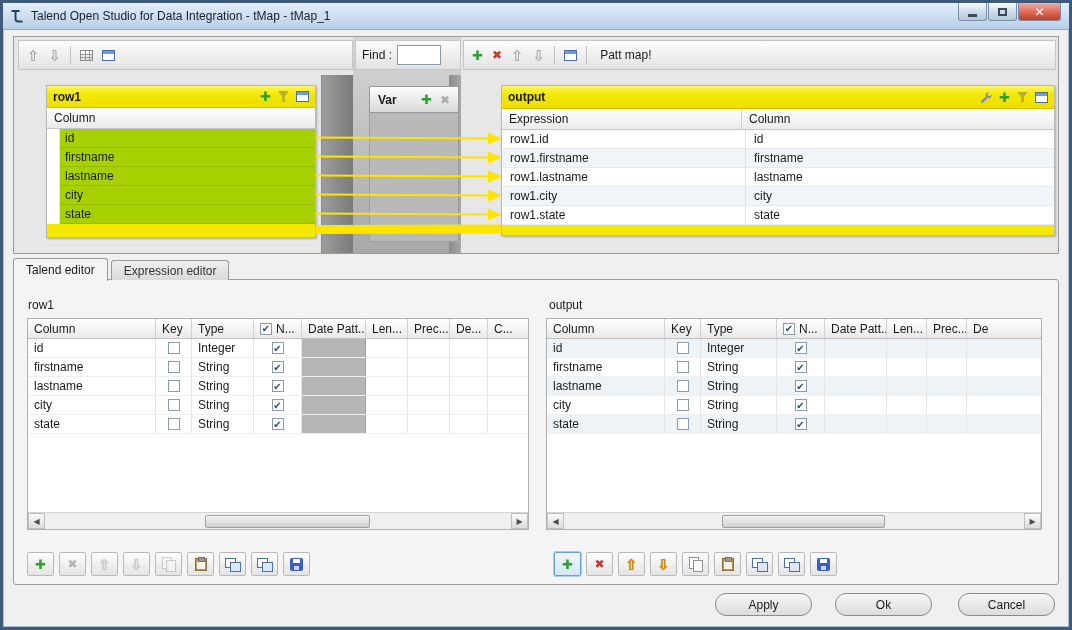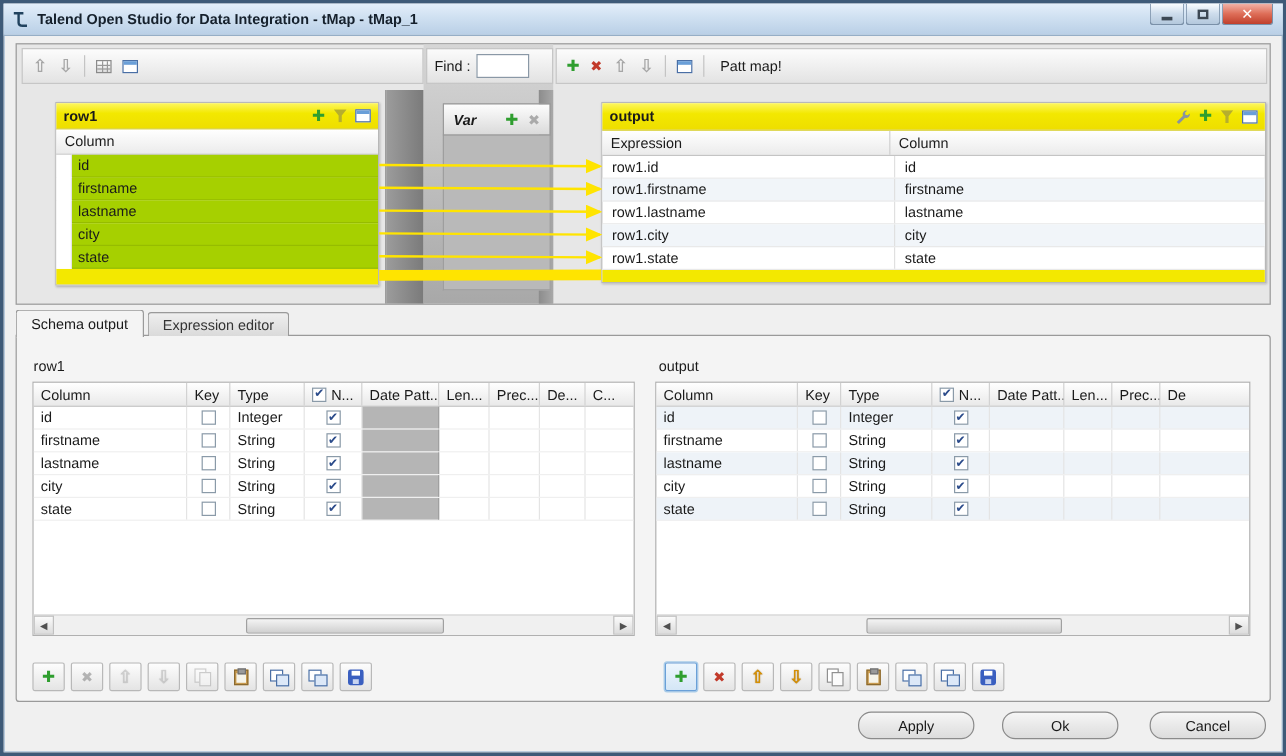--- a/index.html
+++ b/index.html
@@ -13,21 +13,21 @@
     border: 3px solid #3e5a78; background: #f0f0f0;
     box-shadow: inset 0 0 0 1px #a8c0d8;
   }
   
   .titlebar {
     position: absolute; left: 0; top: 0; right: 0; height: 27px;
     background: linear-gradient(180deg,#e3eefa 0%,#cfe0f1 45%,#b9cfe6 100%);
     border-bottom: 1px solid #96aec6; display: flex; align-items: center;
   }
   .app-icon { margin: 0 6px 0 6px; width: 16px; height: 16px; }
-  .title-text { font-weight: bold; color: #15202c; }
+  .title-text { font-weight: normal; color: #15202c; }
   .win-btns { position: absolute; top: 0; right: 8px; display: flex; gap: 1px; }
   .wbtn {
     width: 29px; height: 18px; display: flex; align-items: center; justify-content: center;
     background: linear-gradient(#fafdff,#cddcec 50%,#b4c8dc);
     border: 1px solid #7a90a8; border-top: none; border-radius: 0 0 3px 3px;
     cursor: default;
   }
   .wbtn.close { width: 43px; background: linear-gradient(#f2b3a8,#de6e58 50%,#c0402c); color: #fff; font-weight: bold; font-size: 12px; }
   .glyph-min { width: 9px; height: 3px; background: #3c4854; margin-top: 7px; }
   .glyph-max { width: 9px; height: 8px; border: 2px solid #3c4854; background: transparent; }
@@ -67,21 +67,21 @@
   .findbox {
     position: absolute; left: 341px; top: 3px; width: 106px; height: 30px;
     background: linear-gradient(#fbfbfb,#e2e2e2); border: 1px solid #c6c6c6;
     display: flex; align-items: center; gap: 5px; padding: 0 6px;
   }
   .find-input { width: 44px; height: 20px; border: 1px solid #8a98a6; font-size: 12px; padding: 0 3px; }
 
   .varbox {
     position: absolute; left: 355px; top: 49px; width: 90px; height: 27px;
     background: linear-gradient(#fdfdfd,#dadada); border: 1px solid #9a9a9a;
-    display: flex; align-items: center; gap: 8px; padding: 0 8px; z-index: 2; font-style: italic;
+    display: flex; align-items: center; gap: 8px; padding: 0 8px; z-index: 2;
   }
   .varbox .vtitle { font-weight: bold; flex: 1; }
   .varbody {
     position: absolute; left: 355px; top: 75px; width: 90px; height: 130px;
     background: #b9b9b9; border: 1px solid #9e9e9e; border-top: none;
   }
 
   
   .mtbl { position: absolute; background: #fff; border: 1px solid #b8b8b8; z-index: 2; box-shadow: 1px 1px 2px rgba(0,0,0,.25); }
   .mtbl.in { left: 32px; top: 48px; width: 270px; }
@@ -350,21 +350,21 @@
       <line x1="302" y1="100.5" x2="486" y2="101.5" stroke="#ffe400" stroke-width="2" marker-end="url(#arr)"></line>
       <line x1="302" y1="119.5" x2="486" y2="120.5" stroke="#ffe400" stroke-width="2" marker-end="url(#arr)"></line>
       <line x1="302" y1="138.5" x2="486" y2="139.5" stroke="#ffe400" stroke-width="2" marker-end="url(#arr)"></line>
       <line x1="302" y1="157.5" x2="486" y2="158.5" stroke="#ffe400" stroke-width="2" marker-end="url(#arr)"></line>
       <line x1="302" y1="176.5" x2="486" y2="177.5" stroke="#ffe400" stroke-width="2" marker-end="url(#arr)"></line>
       <line x1="302" y1="192.5" x2="487" y2="192" stroke="#ffe400" stroke-width="9"></line>
     </svg>
   </div>
 
   <div class="tabs">
-    <div class="tab active">Schema output</div>
+    <div class="tab active">Talend editor</div>
     <div class="tab inactive">Expression editor</div>
   </div>
 
   <div class="editor">
     <span class="sch-label l">row1</span>
     <span class="sch-label r">output</span>
 
     <div class="schtbl l">
       <div class="shead">
         <span class="shc w-col">Column</span>

